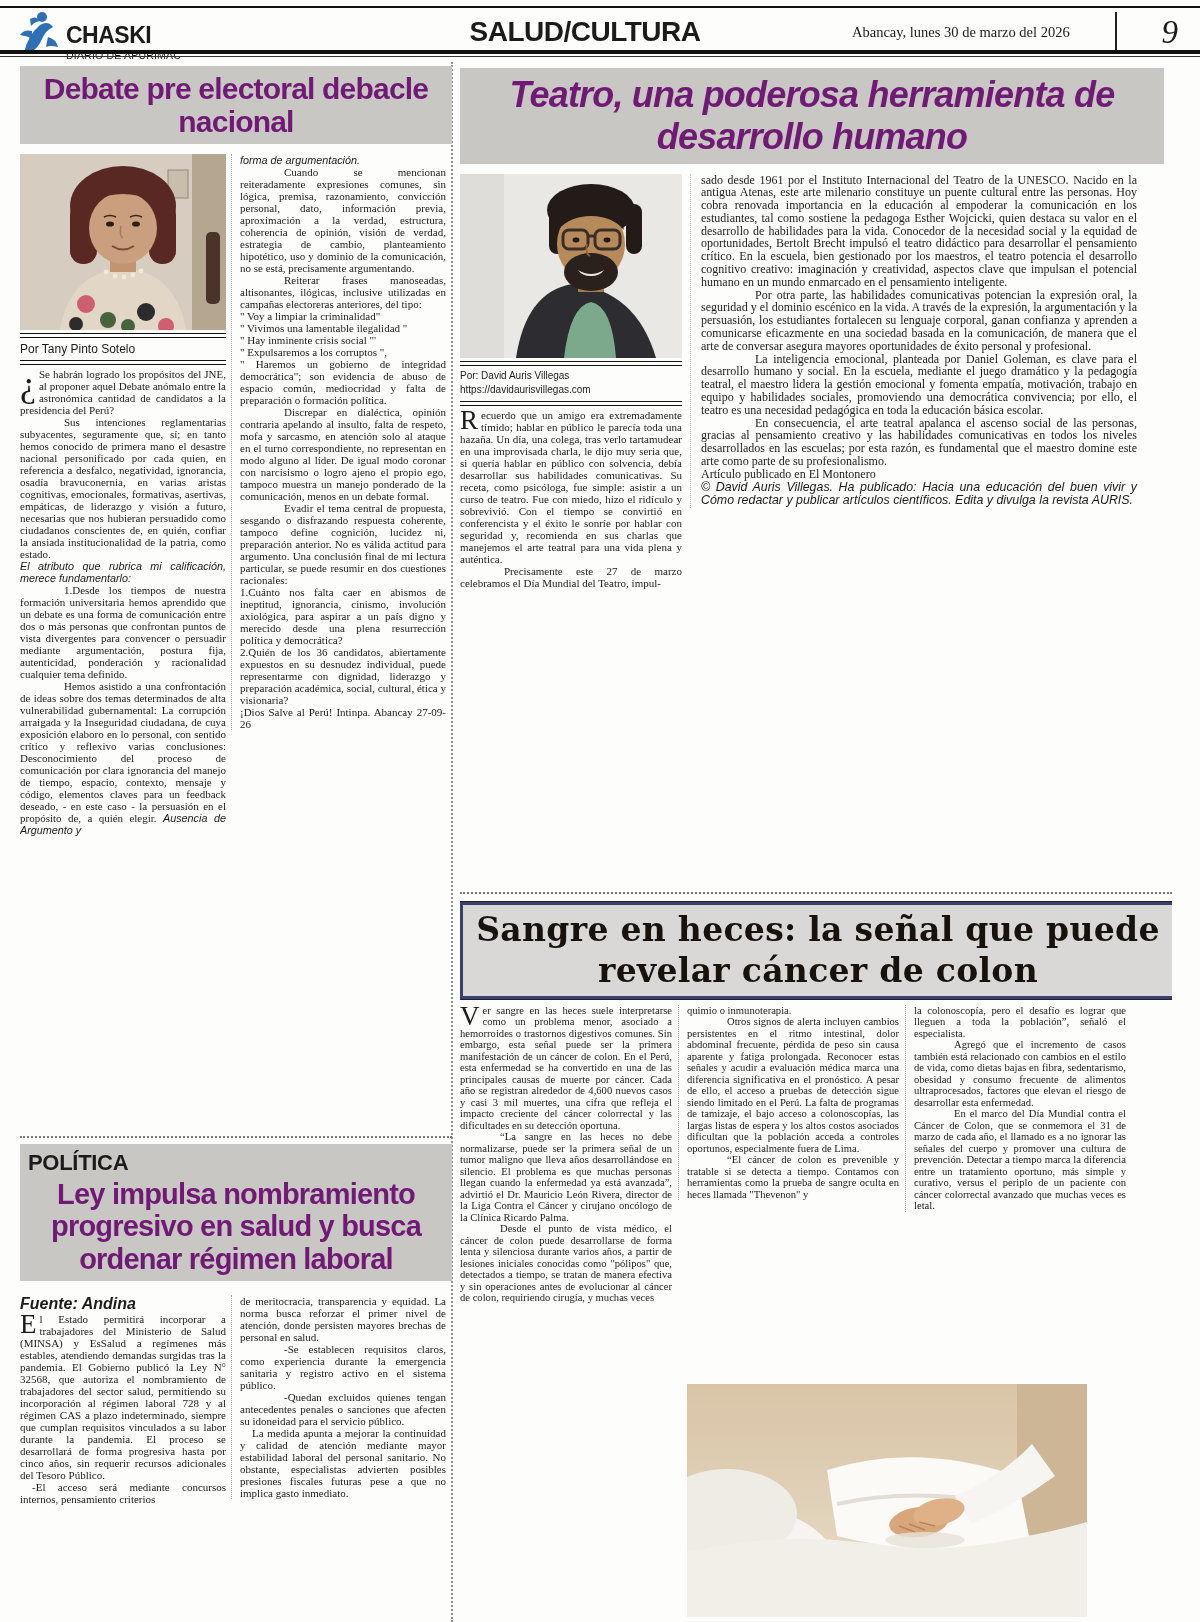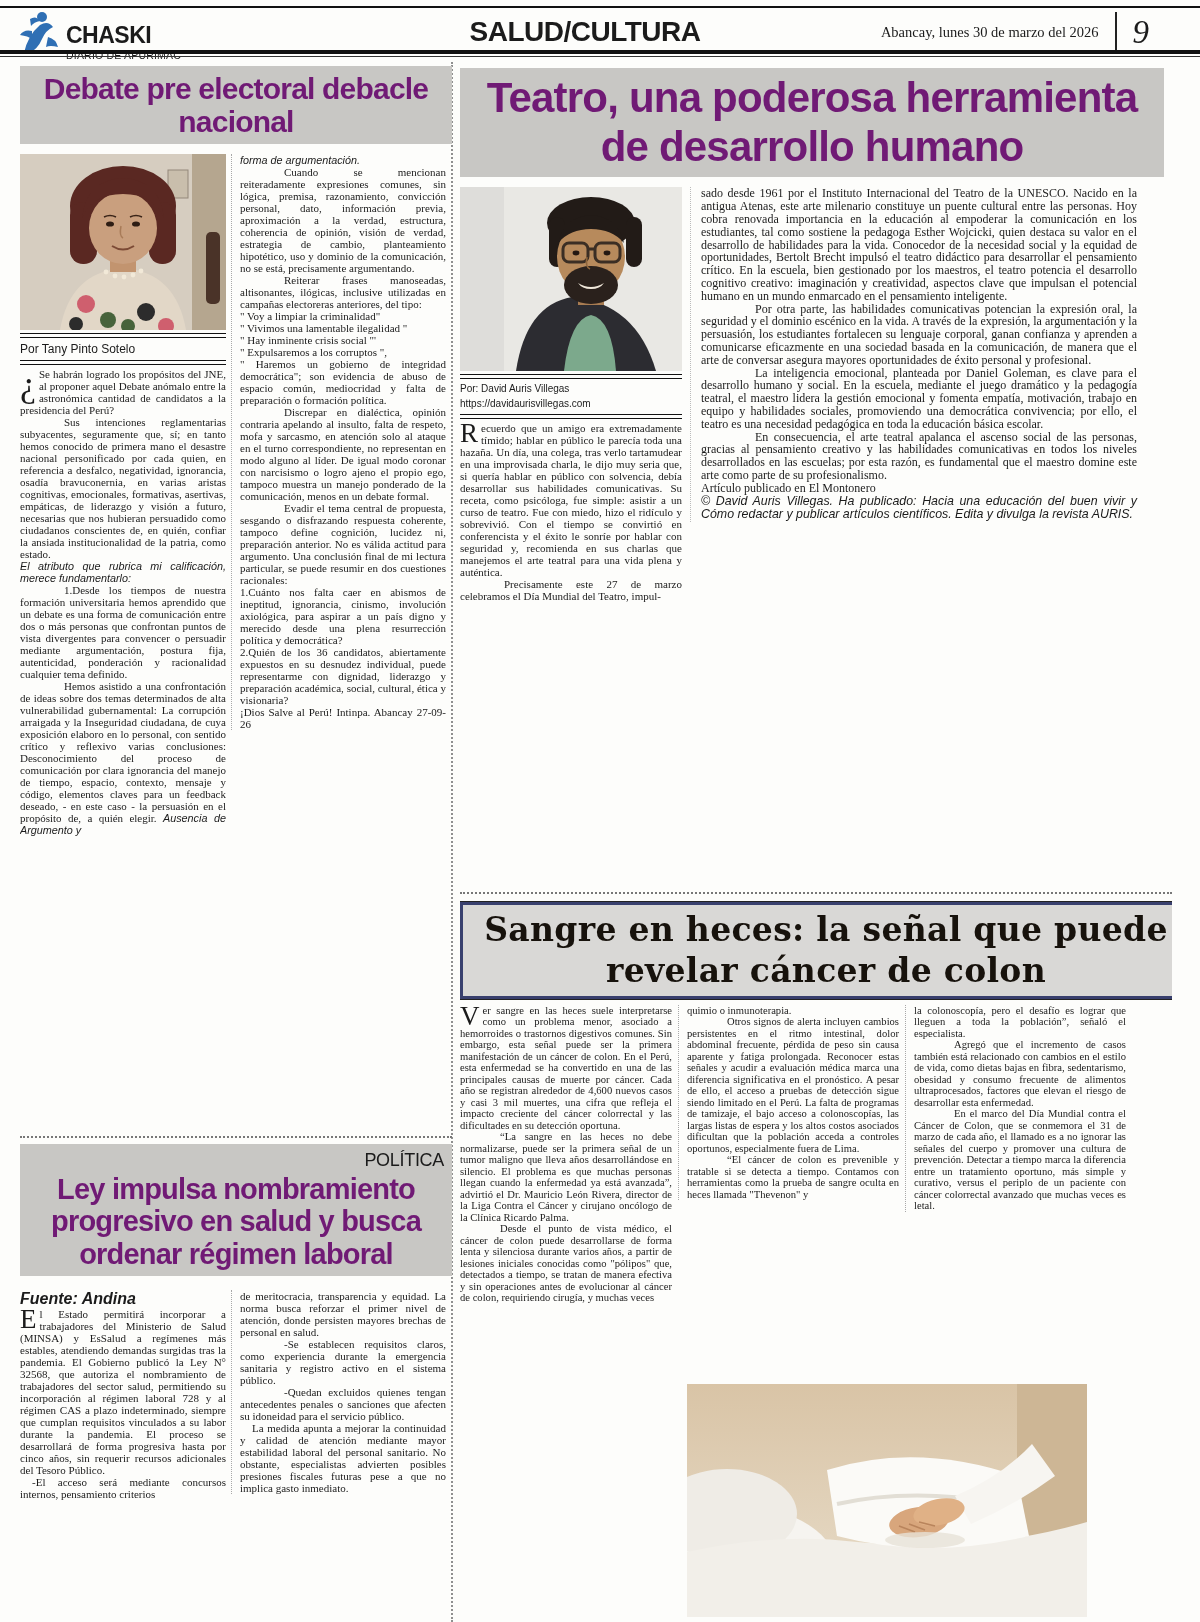--- a/index.html
+++ b/index.html
@@ -10,38 +10,38 @@
   
   header{position:absolute;left:18px;top:10px;width:1164px;height:44px;
          display:flex;align-items:center;}
   .hdr-bottom{position:absolute;left:0;top:50px;width:1200px;height:4px;background:#111;}
   .hdr-bottom2{position:absolute;left:0;top:56px;width:1200px;height:1px;background:#333;}
   .brand{display:flex;align-items:center;gap:6px;width:300px;}
   .brand-name{font-family:"Liberation Sans",sans-serif;font-weight:700;font-size:23px;line-height:1;letter-spacing:-0.5px;margin-top:20px;}
   .brand-sub{font-family:"Liberation Sans",sans-serif;font-size:10.5px;letter-spacing:0.2px;margin-top:2px;}
   .section-title{flex:1;text-align:center;font-family:"Liberation Sans",sans-serif;
                  font-weight:700;font-size:28px;letter-spacing:-0.5px;}
-  .header-right{display:flex;align-items:center;gap:16px;width:330px;justify-content:center;}
+  .header-right{display:flex;align-items:center;gap:16px;width:330px;justify-content:space-between;}
   .dateline{font-size:14.5px;}
   .pagesep{width:0;height:40px;border-left:2px solid #222;}
   .pagenum{font-size:33px;font-style:italic;font-family:"Liberation Serif",serif;padding-right:4px;}
 
   
   #left-region{position:absolute;left:20px;top:64px;width:432px;height:1558px;}
   #right-region{position:absolute;left:458px;top:64px;width:724px;height:1558px;}
   .vsep{position:absolute;left:451px;top:62px;height:1560px;width:0;border-left:2px dotted #8f8f8f;}
 
   
   .headline-bg{background:#c8c7c4;padding:6px 8px;}
   h1,h2{margin:0;font-family:"Liberation Sans",sans-serif;font-weight:700;color:#701a75;
         text-align:center;letter-spacing:-0.8px;}
   #debate h1{font-size:30px;line-height:1.1;}
-  #teatro h1{font-size:42px;line-height:1.16;}
+  #teatro h1{font-size:36px;line-height:1.16;font-style:italic;}
   #politica h2{font-size:29px;line-height:1.12;}
-  .kicker{font-family:"Liberation Sans",sans-serif;font-weight:400;font-size:18px;text-align:right;
+  .kicker{font-family:"Liberation Sans",sans-serif;font-weight:700;font-size:22px;text-align:left;
           letter-spacing:-0.3px;margin-bottom:2px;}
 
   
   .cols{display:flex;align-items:flex-start;}
   .col{width:206px;}
   .col + .col{margin-left:5px;padding-left:8px;border-left:1px dotted #a8a8a8;}
   .bp{margin:0;font-size:11px;line-height:12px;text-align:justify;}
   .ind{text-indent:44px;}
   .ind2{text-indent:12px;}
   .si{font-family:"Liberation Sans",sans-serif;font-style:italic;font-size:10.8px;}
@@ -67,21 +67,21 @@
   .tcolL{width:222px;}
   .tcolR{width:436px;margin-left:8px;padding-left:10px;border-left:1px dotted #bbb;}
   .tcolR .bp{font-size:12px;line-height:12.8px;}
   .tcolR .ind{text-indent:54px;}
   .tcolR .si{font-size:12.4px;line-height:13.6px;}
   .t-byline{font-family:"Liberation Sans",sans-serif;font-size:10px;line-height:1.25;padding:1px 0;}
 
   
   #sangre{position:absolute;left:2px;top:828px;width:712px;height:730px;overflow:hidden;}
   .sangre-box{border:3px solid #39406e;outline:1px solid #222;background:#d9d8d6;
-              width:686px;margin:8px 0 6px 0;padding:4px 20px;}
+              width:686px;margin:8px 0 6px 0;padding:4px 12px;}
   .sangre-title{font-family:"DejaVu Serif",serif;font-weight:700;font-size:33px;line-height:1.25;
                 text-align:center;color:#17120c;letter-spacing:0.3px;margin:0;}
   .scol{width:212px;}
   .scol + .scol{margin-left:6px;padding-left:8px;border-left:1px dotted #a8a8a8;}
   .scol .bp{font-size:10.6px;line-height:11.5px;}
   .scol .ind{text-indent:40px;}
   #patient-photo{position:absolute;left:227px;top:492px;width:400px;height:233px;}
 
   svg{display:block;}
 </style>

